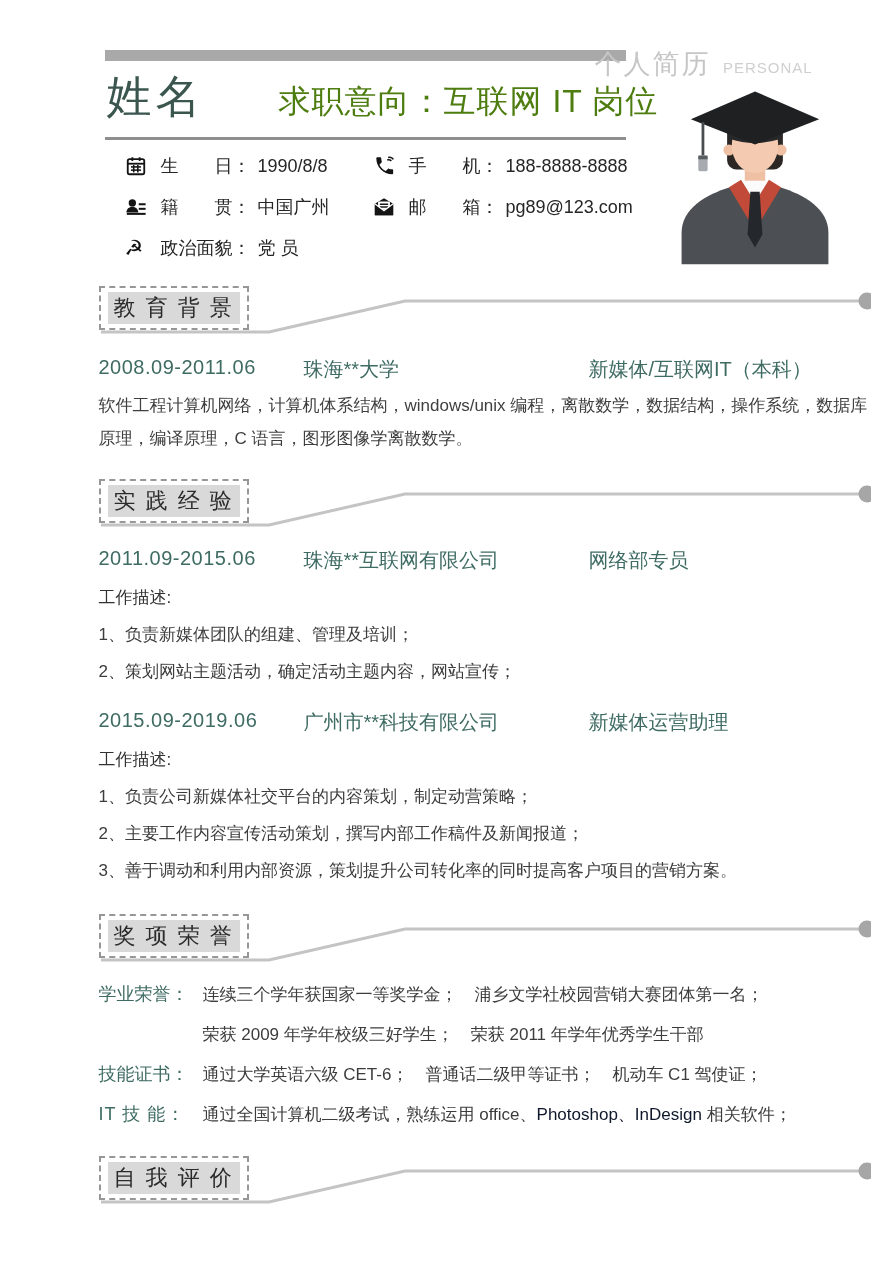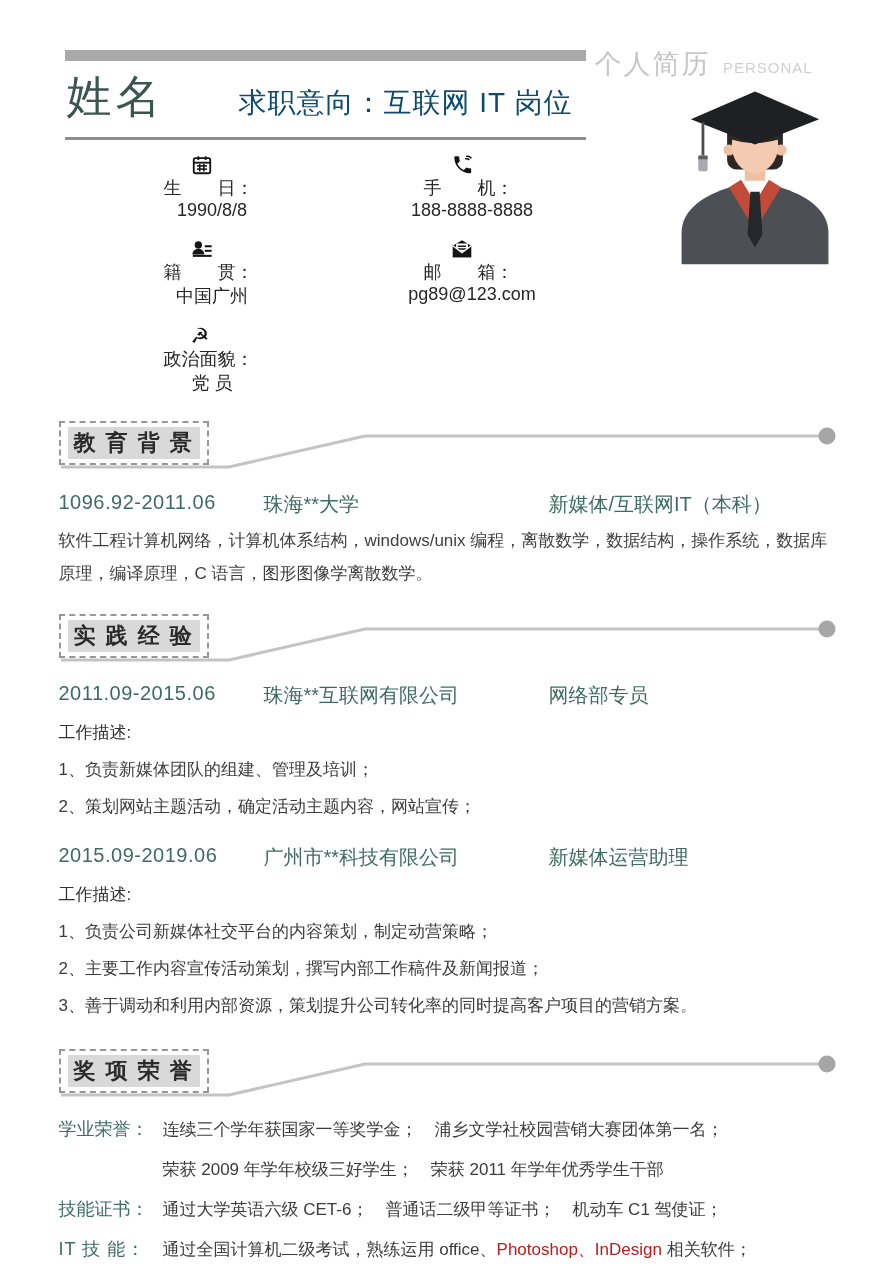--- a/index.html
+++ b/index.html
@@ -8,20 +8,21 @@
     font-family: "Liberation Sans", "DejaVu Sans", sans-serif;
     color: #3f3f3f;
   }
   .page {
     position: relative;
     width: 870px;
     height: 1269px;
     margin: 0 auto;
     background: #ffffff;
     overflow: hidden;
+    padding-left: 40px;
   }
 
   
   .top-bar {
     margin: 50px 0 0 64px;
     width: 521px;
     height: 11px;
     background: #a9a9a9;
   }
   .head-row {
@@ -31,22 +32,22 @@
     gap: 32px;
   }
   .name {
     font-size: 45px;
     color: #3a564e;
     letter-spacing: 4px;
     font-weight: 500;
   }
   .intent {
     margin-left: 42px;
-    font-size: 28px;
-    color: #0c4a6e;
+    font-size: 32px;
+    color: #4d7c0f;
     letter-spacing: 1px;
     margin-top: 8px;
   }
   .head-rule {
     margin: 10px 0 0 64px;
     width: 521px;
     height: 3px;
     background: #8f8f8f;
   }
   .brand {
@@ -69,21 +70,21 @@
   .avatar svg { display: block; width: 100%; height: 100%; }
 
   
   .info-grid {
     margin: 14px 0 0 84px;
     width: 520px;
     display: grid;
     grid-template-columns: 248px auto;
     grid-row-gap: 17px;
   }
-  .info-item { display: flex; align-items: center; font-size: 18px; color: #262626; flex-direction: column; }
+  .info-item { display: flex; align-items: center; font-size: 18px; color: #262626; }
   .info-item .ico { width: 22px; height: 22px; margin-right: 14px; flex: 0 0 22px; }
   .info-item .ico svg { display: block; width: 22px; height: 22px; }
   .party-glyph { font-family: "DejaVu Sans", sans-serif; font-size: 21px; line-height: 22px; color: #111; }
   .info-label { white-space: pre; }
   .info-value { margin-left: 7px; white-space: nowrap; }
 
   
   .sec-head {
     position: relative;
     margin-left: 58px;
@@ -98,21 +99,21 @@
     margin-top: 2px;
     border: 2px dashed #979797;
     background: #ffffff;
     padding: 4px 7px;
   }
   .sec-title {
     display: inline-block;
     background: #d9d9d9;
     color: #2b2b2b;
     font-size: 22px;
-    font-weight: 700;
+    font-weight: 400;
     letter-spacing: 2px;
     padding: 1px 6px;
     white-space: pre;
   }
 
   
   .content { margin-left: 58px; width: 778px; }
   .entry-row { display: flex; font-size: 20px; color: #3e6b62; margin-top: 14px; }
   .entry-row .period { width: 205px; letter-spacing: 0.5px; }
   .entry-row .org { width: 285px; }
@@ -121,21 +122,21 @@
   .desc-item { font-size: 17px; color: #3c3c3c; margin-top: 14px; }
 
   .edu-row { margin-top: 16px; }
   .exp-block-2 { margin-top: 26px; }
 
   
   .award-row { display: flex; font-size: 17px; color: #3c3c3c; margin-top: 13px; align-items: baseline; }
   .award-label { flex: 0 0 104px; font-size: 18px; color: #3e6b62; white-space: pre; }
   .award-label.spaced { letter-spacing: 1px; }
   .award-text { line-height: 27px; }
-  .gray-soft { color: #b91c1c; }
+  .gray-soft { color: #0f172a; }
 
   .mt-edu { margin-top: 24px; }
   .mt-exp { margin-top: 22px; }
   .mt-awd { margin-top: 30px; }
   .mt-self { margin-top: 26px; }
 </style>
 </head>
 <body>
 
 <div class="page">
@@ -257,21 +258,21 @@
       <svg class="sec-line" viewBox="0 0 778 56">
         <path d="M2 48 L170 48 L306 17 L761 17" fill="none" stroke="#c4c4c4" stroke-width="3"></path>
         <circle cx="768" cy="17" r="8.5" fill="#a6a6a6"></circle>
       </svg>
       <div class="sec-box">
         <span class="sec-title">教 育 背 景</span>
       </div>
     </div>
     <div class="content">
       <div class="entry-row edu-row">
-        <span class="period">1096.92-2011.06</span>
+        <span class="period">2008.09-2011.06</span>
         <span class="org">珠海**大学</span>
         <span class="role">新媒体/互联网IT（本科）</span>
       </div>
       <div class="body-text">软件工程计算机网络，计算机体系结构，windows/unix 编程，离散数学，数据结构，操作系统，数据库原理，编译原理，C 语言，图形图像学离散数学。</div>
     </div>
   </div>
 
   <div class="mt-exp">
     <div class="sec-head">
       <svg class="sec-line" viewBox="0 0 778 56">

